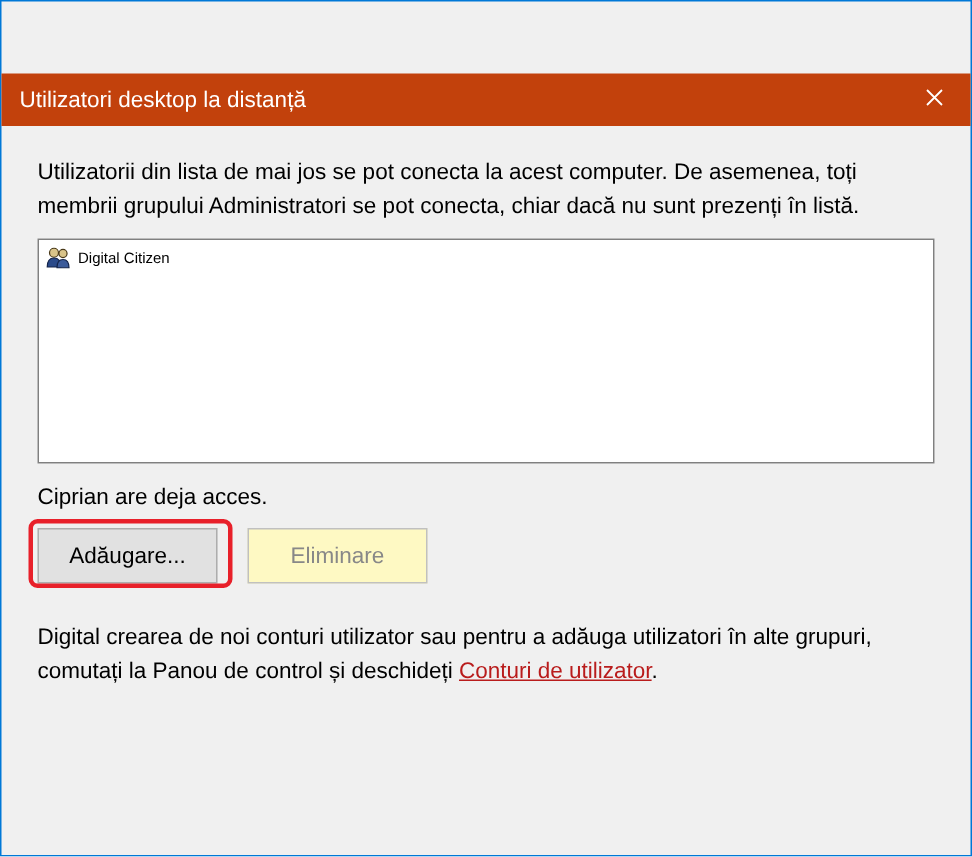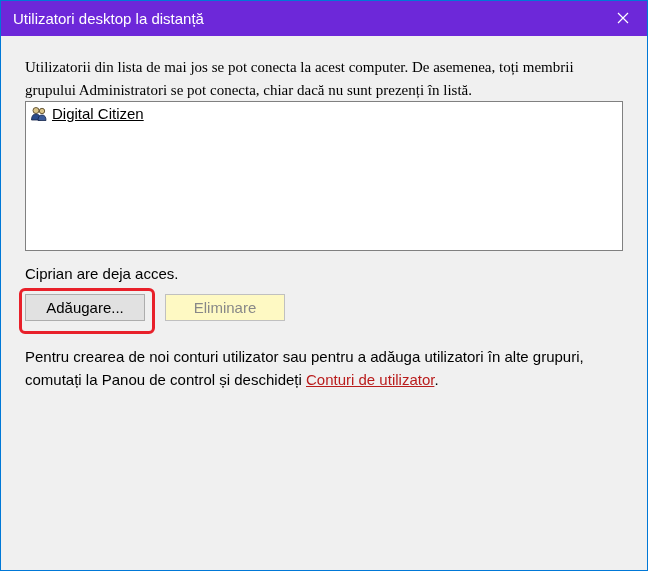--- a/index.html
+++ b/index.html
@@ -12,27 +12,28 @@
     }
     .window {
       width: 648px;
       height: 571px;
       border: 1px solid #0078d7;
       background: #f0f0f0;
       position: relative;
     }
     .titlebar {
       height: 35px;
-      background: #6d28d9;
+      background: #c2410c;
       color: #fff;
       display: flex;
       align-items: center;
       justify-content: space-between;
       padding-left: 12px;
       font-size: 15px;
+      margin-top: 48px;
     }
     .titlebar-title { font-weight: 400; }
     .close-btn {
       width: 48px;
       height: 35px;
       display: flex;
       align-items: center;
       justify-content: center;
       color: #fff;
       font-size: 16px;
@@ -41,36 +42,36 @@
     .close-btn svg { width: 12px; height: 12px; }
     .content {
       padding: 20px 24px 18px 24px;
       font-size: 15px;
       color: #000;
       height: calc(100% - 35px);
       position: relative;
     }
     .description {
       line-height: 1.5;
-      font-family: Liberation Serif, serif;
+      margin-bottom: 10px;
     }
     .listbox {
       width: 100%;
       height: 150px;
       border: 1px solid #808080;
       background: #fff;
       padding: 2px;
       margin-bottom: 14px;
     }
     .list-item {
       display: flex;
+      align-items: center;
       gap: 4px;
       padding: 1px 2px;
-      font-size: 15px;
-      text-decoration: underline;
+      font-size: 10px;
     }
     .user-icon {
       width: 18px;
       height: 18px;
       display: inline-flex;
       align-items: center;
       justify-content: center;
     }
     .user-icon svg { width: 18px; height: 18px; }
     .access-text { margin-bottom: 12px; }
@@ -84,21 +85,21 @@
       position: absolute;
       border: 3px solid #e8202a;
       border-radius: 6px;
       left: -6px;
       top: -6px;
       width: 136px;
       height: 46px;
       pointer-events: none;
     }
     .btn {
-      height: 27px;
+      height: 37px;
       padding: 0 20px;
       min-width: 120px;
       border: 1px solid #adadad;
       background: #e1e1e1;
       font-size: 15px;
       font-family: inherit;
       cursor: pointer;
       display: inline-flex;
       align-items: center;
       justify-content: center;
@@ -163,18 +164,18 @@
 
     <p class="access-text">Ciprian are deja acces.</p>
 
     <div class="button-row">
       <div class="highlight-box"></div>
       <button class="btn">Adăugare...</button>
       <button class="btn" disabled="">Eliminare</button>
     </div>
 
     <p class="help-text">
-      <span>Pentru crearea de noi conturi utilizator sau pentru a adăuga utilizatori în alte grupuri, comutați la Panou de control și deschideți </span><span class="link">Conturi de utilizator</span><span>.</span>
+      <span>Digital crearea de noi conturi utilizator sau pentru a adăuga utilizatori în alte grupuri, comutați la Panou de control și deschideți </span><span class="link">Conturi de utilizator</span><span>.</span>
     </p>
 
 
   </div>
 </div>
 
 </body></html>

